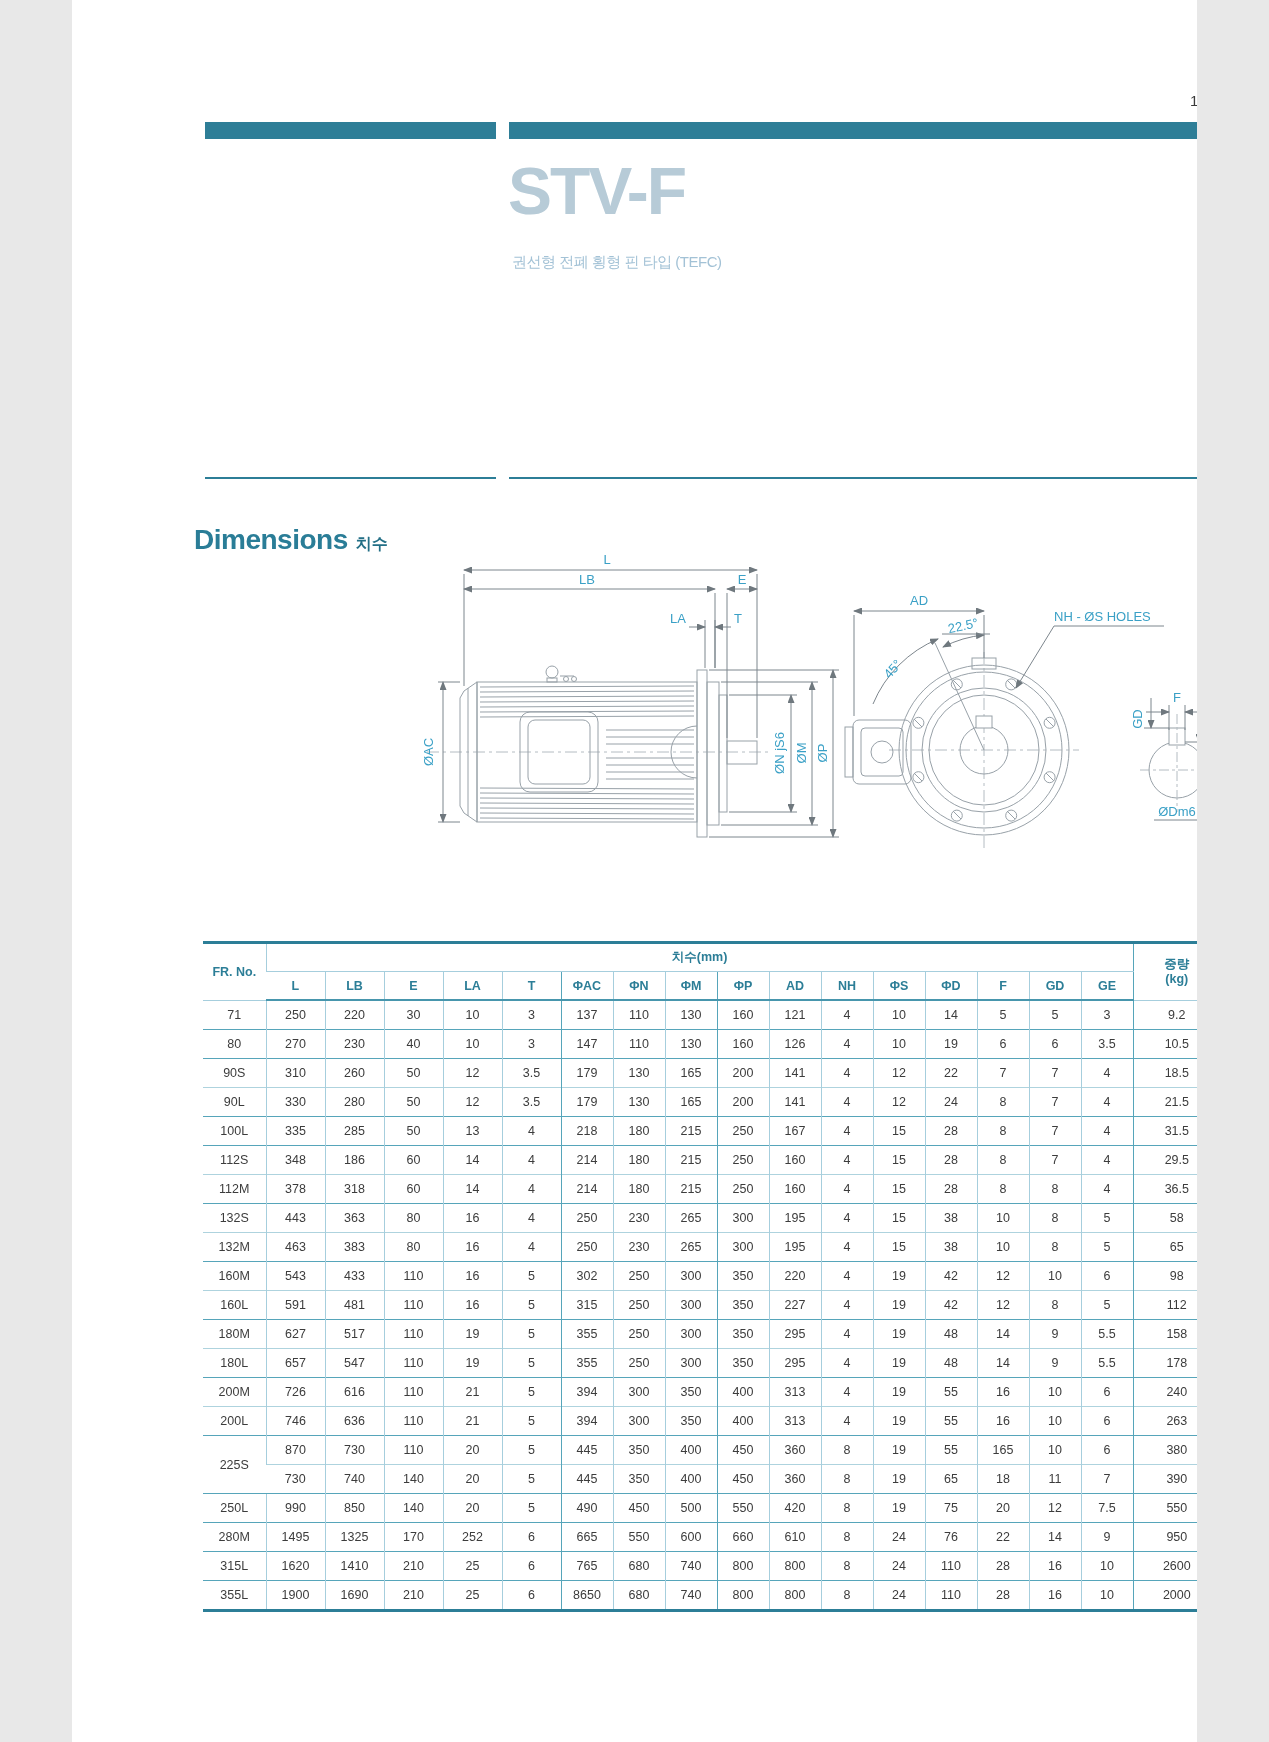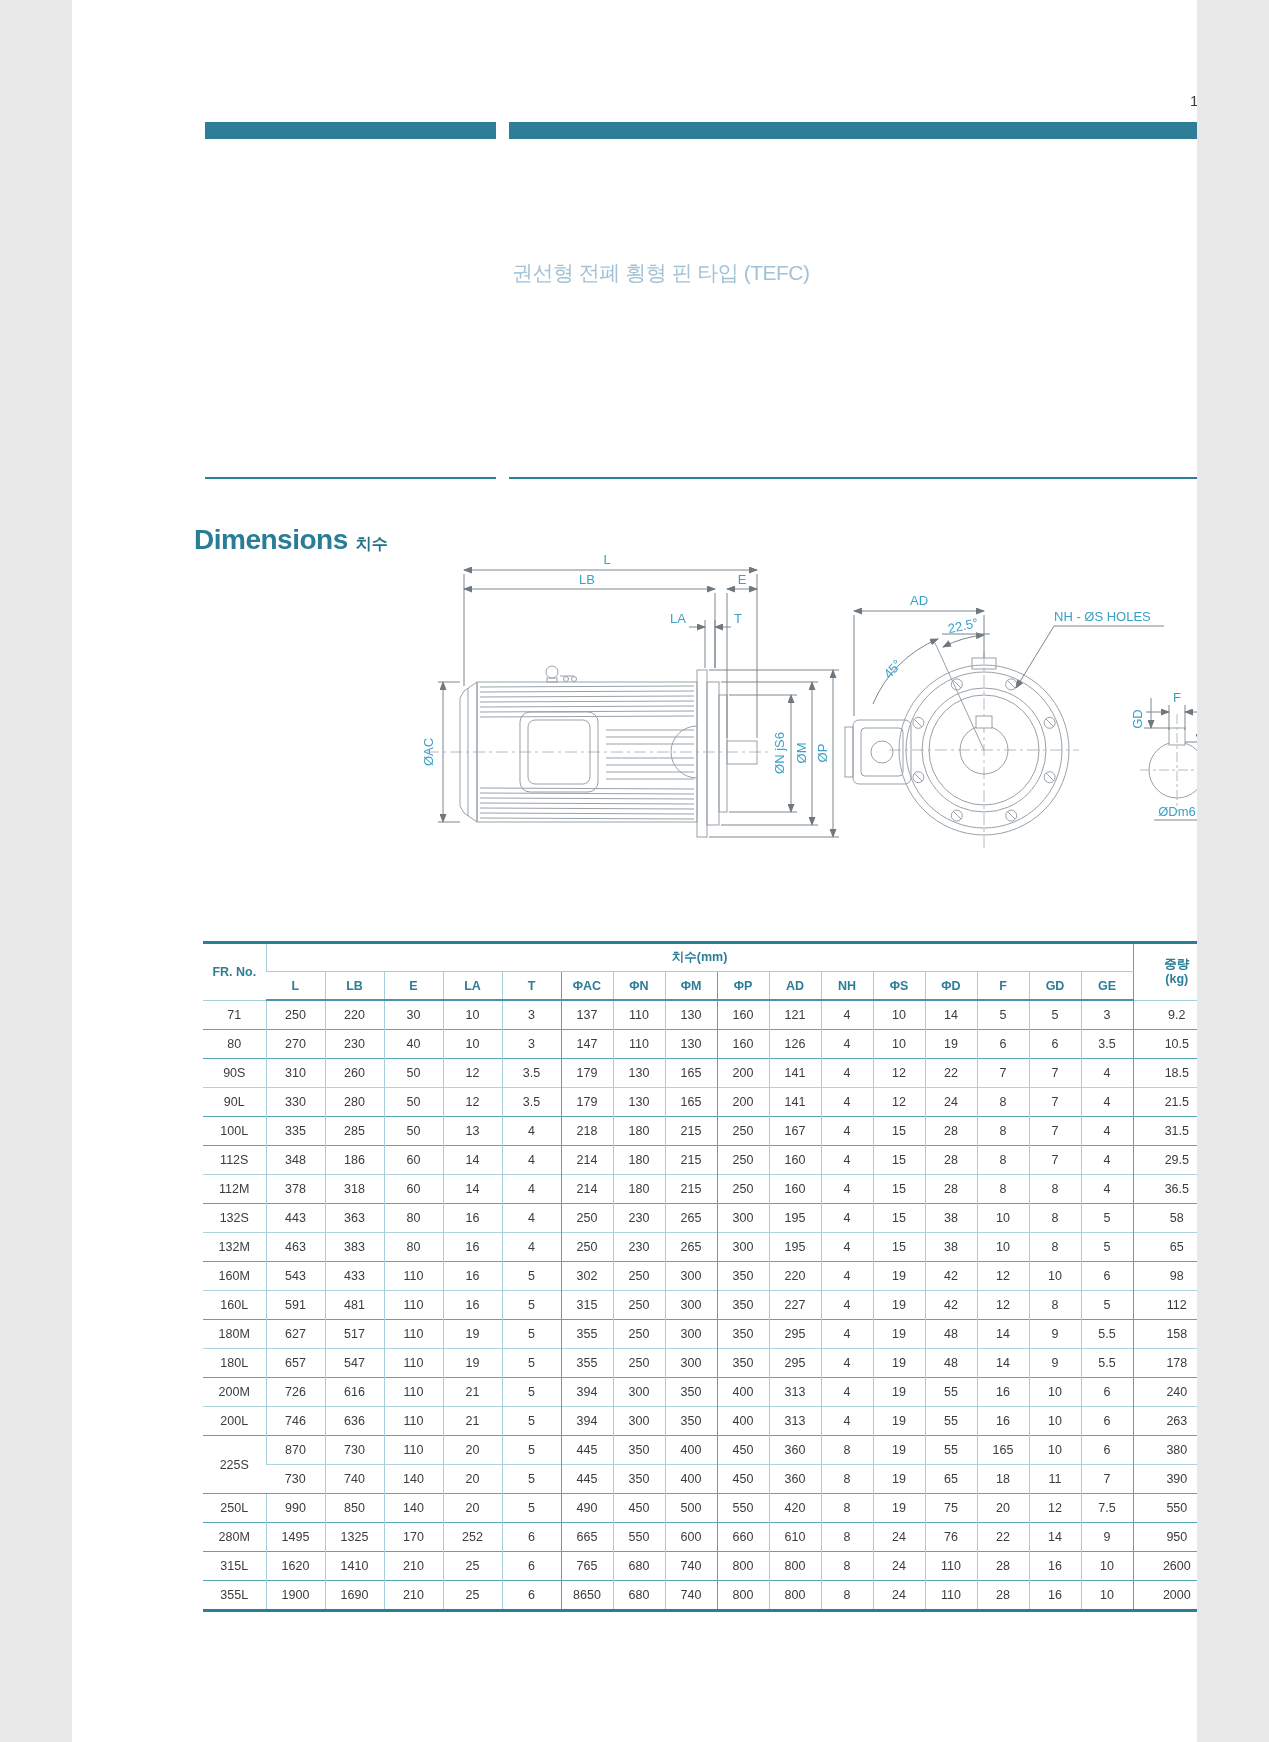--- a/index.html
+++ b/index.html
@@ -4,21 +4,21 @@
 <style>
   html,body{margin:0;padding:0;background:#e8e8e8;}
   .page{position:relative;width:1125px;height:1742px;background:#ffffff;margin:0 auto;
         font-family:"Liberation Sans",sans-serif;overflow:hidden;}
   .abs{position:absolute;}
   .pagenum{left:1118px;top:92px;font-size:15px;color:#3a3a3a;letter-spacing:0.5px;}
   .bar{height:17px;background:#2e7e97;top:122px;}
   .bar1{left:133px;width:291px;}
   .bar2{left:437px;width:714px;}
   .title{left:436px;top:158px;font-size:66px;font-weight:bold;color:#b7cbd7;letter-spacing:-2px;line-height:1;}
-  .subtitle{left:440px;top:259px;font-size:21px;color:#a3c2d6;letter-spacing:-0.5px;}
+  .subtitle{left:440px;top:253px;font-size:15px;color:#a3c2d6;letter-spacing:-0.5px;}
   .rule{height:2px;background:#2c7e97;top:477px;}
   .rule1{left:133px;width:291px;}
   .rule2{left:437px;width:714px;}
   .dimhead{left:122px;top:524px;}
   .dimhead .en{font-size:28px;font-weight:bold;color:#2a7d97;letter-spacing:-0.5px;}
   .dimhead .ko{font-size:16px;font-weight:bold;color:#236f86;margin-left:8px;}
   svg.drawing{position:absolute;left:330px;top:500px;}
   svg.drawing text{font-family:"Liberation Sans",sans-serif;font-size:13px;fill:#3aa0c6;}
   
   .tablewrap{left:131px;top:941px;width:1020px;}
@@ -39,20 +39,21 @@
 </style>
 </head>
 <body>
 
 <div class="page">
 
   <div class="abs pagenum">13</div>
   <div class="abs bar bar1"></div>
   <div class="abs bar bar2"></div>
 
+  <div class="abs title">STV-F</div>
   <div class="abs subtitle">권선형 전폐 횡형 핀 타입 (TEFC)</div>
 
   <div class="abs rule rule1"></div>
   <div class="abs rule rule2"></div>
 
   <div class="abs dimhead">
     <span class="en">Dimensions</span><span class="ko">치수</span>
   </div>
 
   <svg class="drawing" width="835" height="375" viewBox="0 0 835 375">

